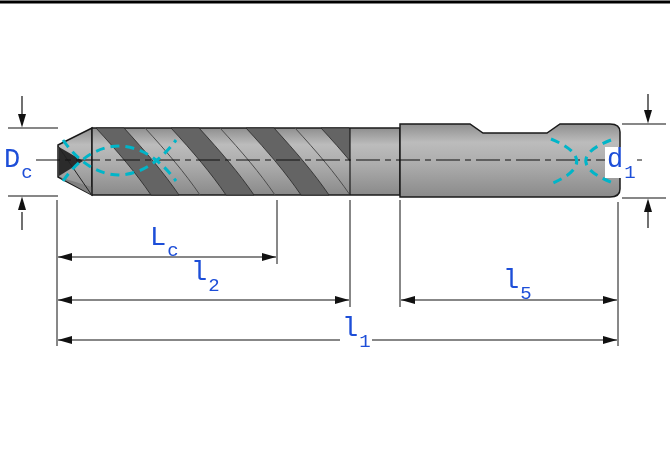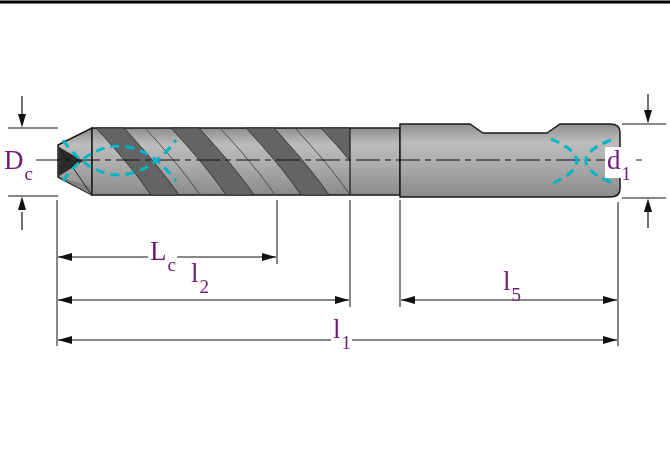--- a/index.html
+++ b/index.html
@@ -2,23 +2,23 @@
 <html><head>
 <meta charset="utf-8">
 <style>
   html,body{margin:0;padding:0;background:#fff;}
   #stage{
     position:relative;width:670px;height:460px;background:#ffffff;
     overflow:hidden;font-family:"Liberation Sans",sans-serif;
   }
   #stage svg{position:absolute;left:0;top:0;}
   .dim-label{
-    position:absolute;font-size:27px;color:#701a75;background:#fff;
+    position:absolute;font-size:27px;color:#1d4ed8;background:#fff;
     padding:0 2px;line-height:1;white-space:nowrap;
-    font-family:Liberation Serif, serif;
+    font-family:Liberation Mono, monospace;
   }
   .dim-label sub{
     font-size:19px;line-height:1;position:relative;top:5px;left:1px;
   }
 </style>
 </head>
 <body>
 
 <div id="stage">
 
@@ -125,29 +125,29 @@
   </svg>
 
   <div class="dim-label" style="left:2px;top:147px;">
     <span>D</span><sub>c</sub>
   </div>
 
   <div class="dim-label" style="left:605px;top:147px;">
     <span>d</span><sub>1</sub>
   </div>
 
-  <div class="dim-label" style="left:148px;top:238px;text-align:right;">
+  <div class="dim-label" style="left:148px;top:225px;text-align:right;">
     <span>L</span><sub>c</sub>
   </div>
 
   <div class="dim-label" style="left:189px;top:260px;">
     <span>l</span><sub>2</sub>
   </div>
 
   <div class="dim-label" style="left:501px;top:268px;">
     <span>l</span><sub>5</sub>
   </div>
 
-  <div class="dim-label" style="left:331px;top:316px;">
+  <div class="dim-label" style="left:340px;top:316px;">
     <span>l</span><sub>1</sub>
   </div>
 
 </div>
 
 </body></html>

